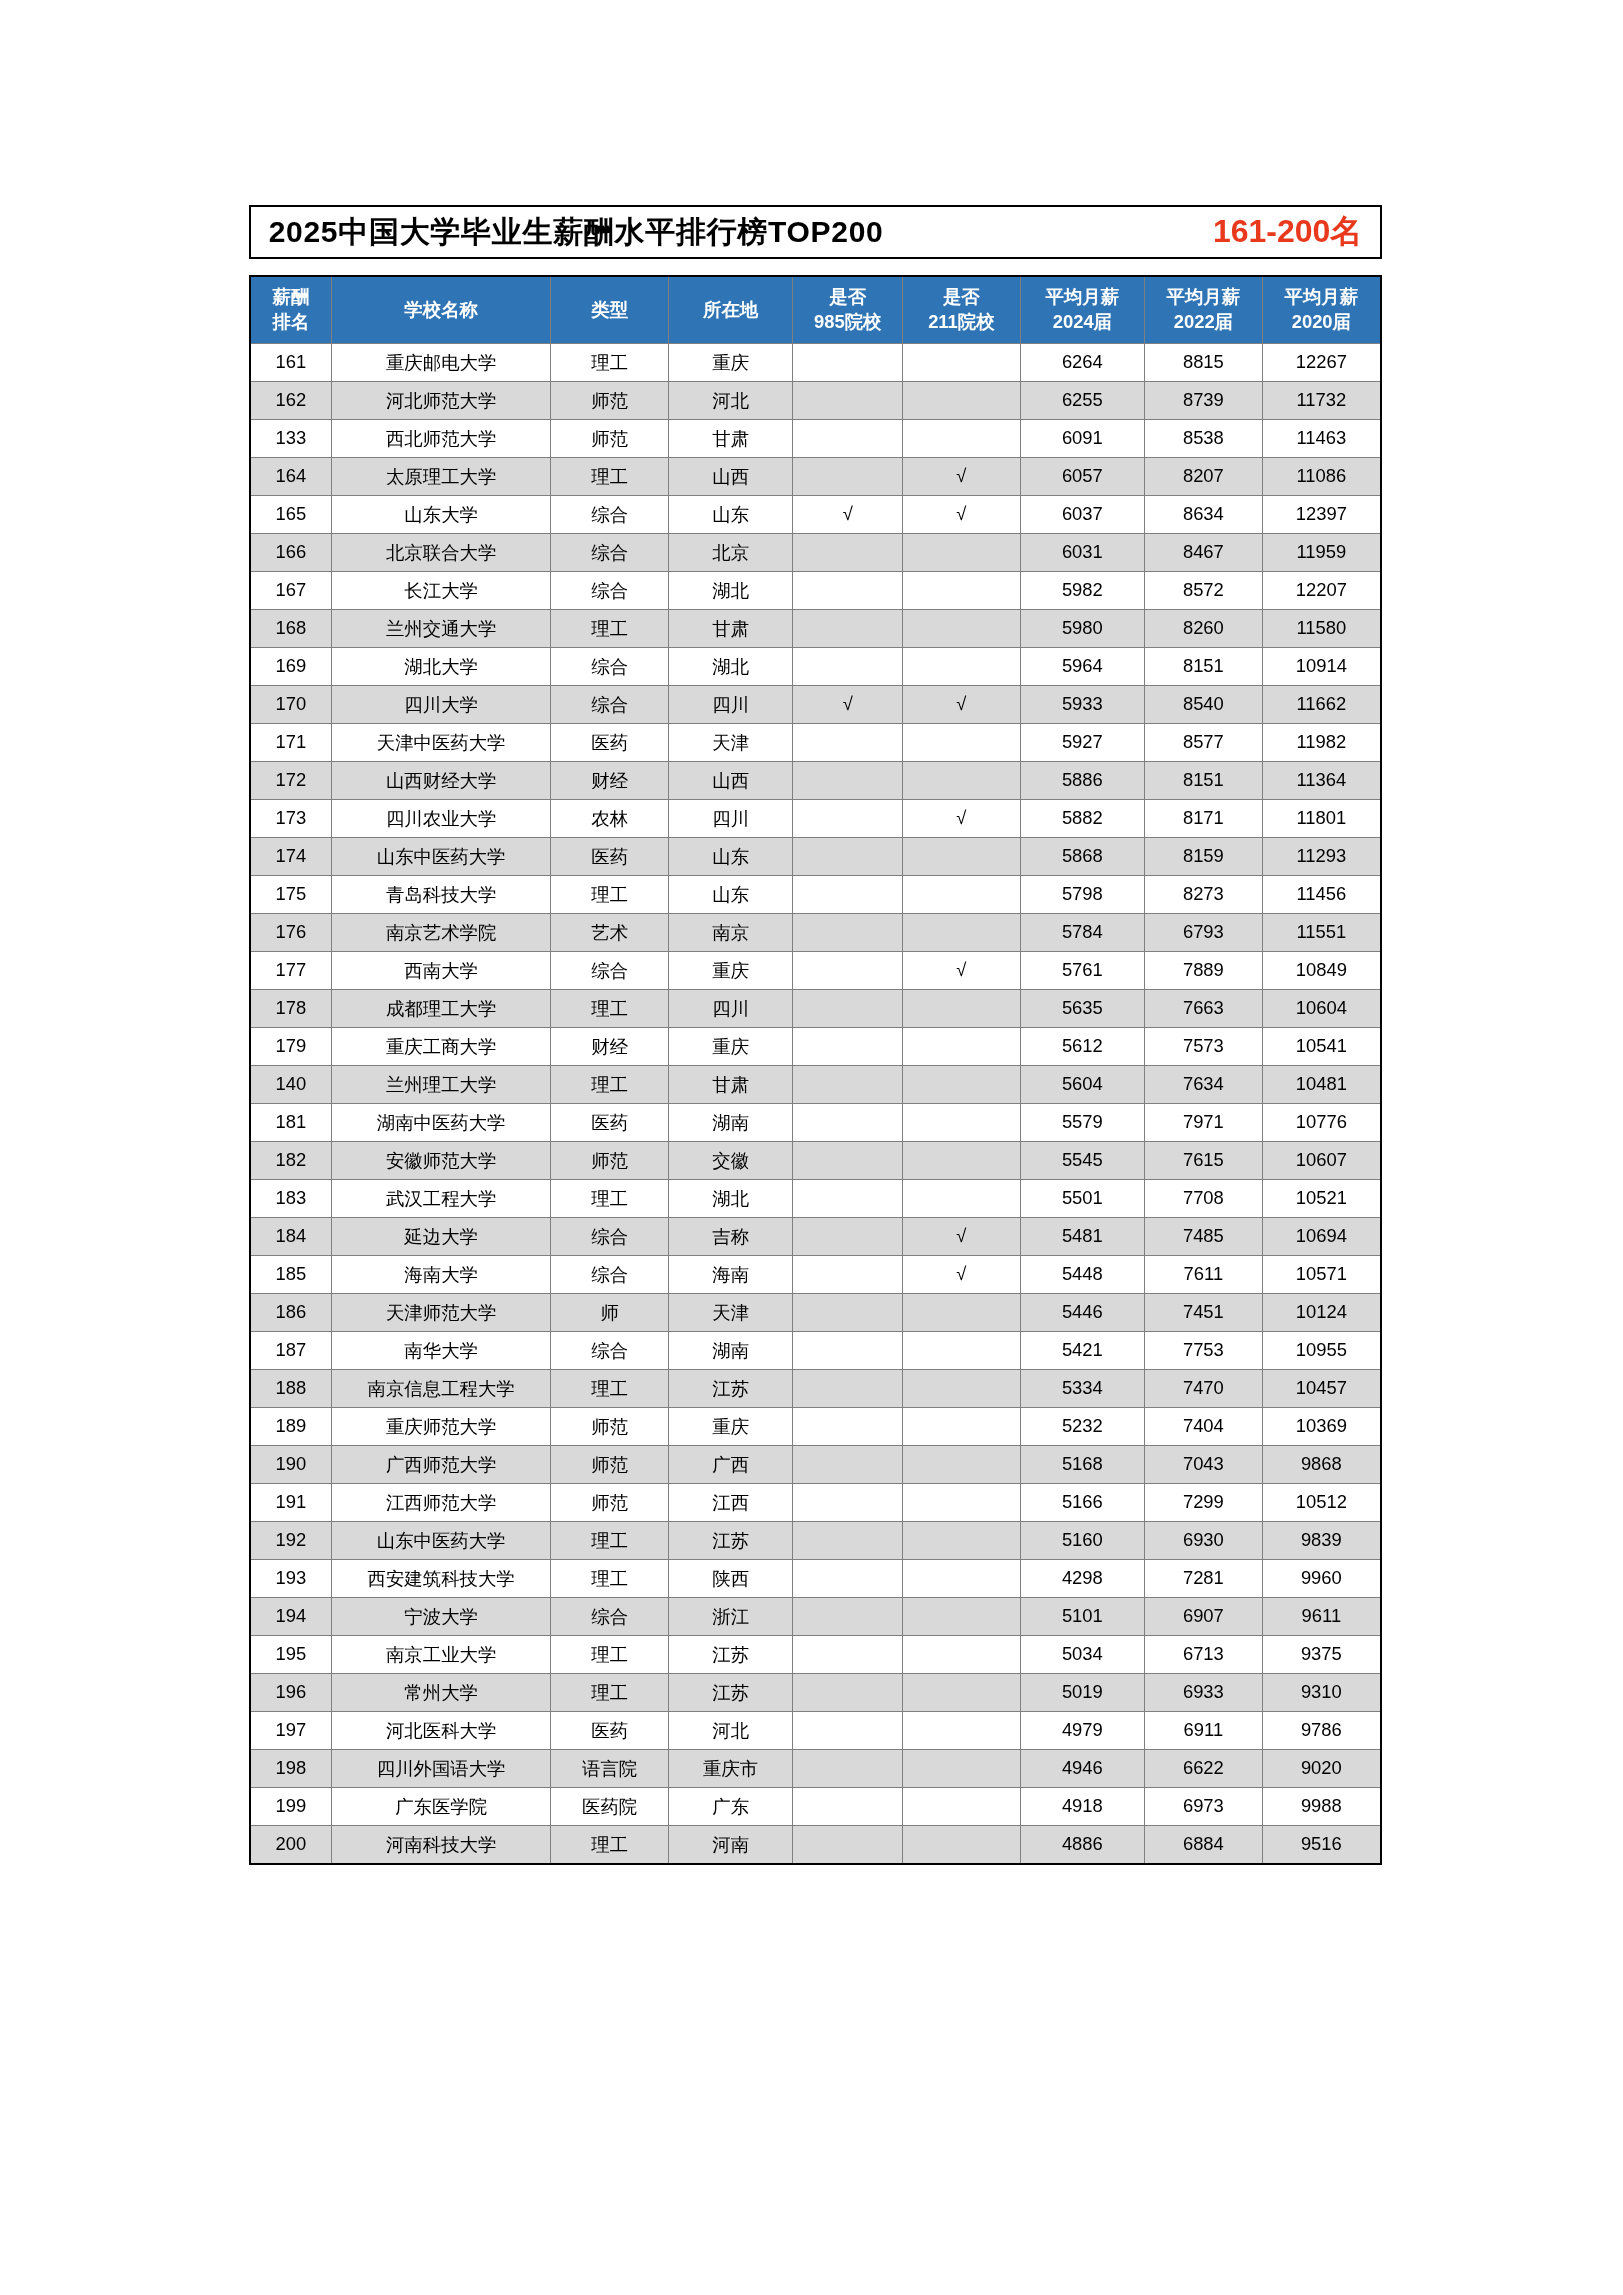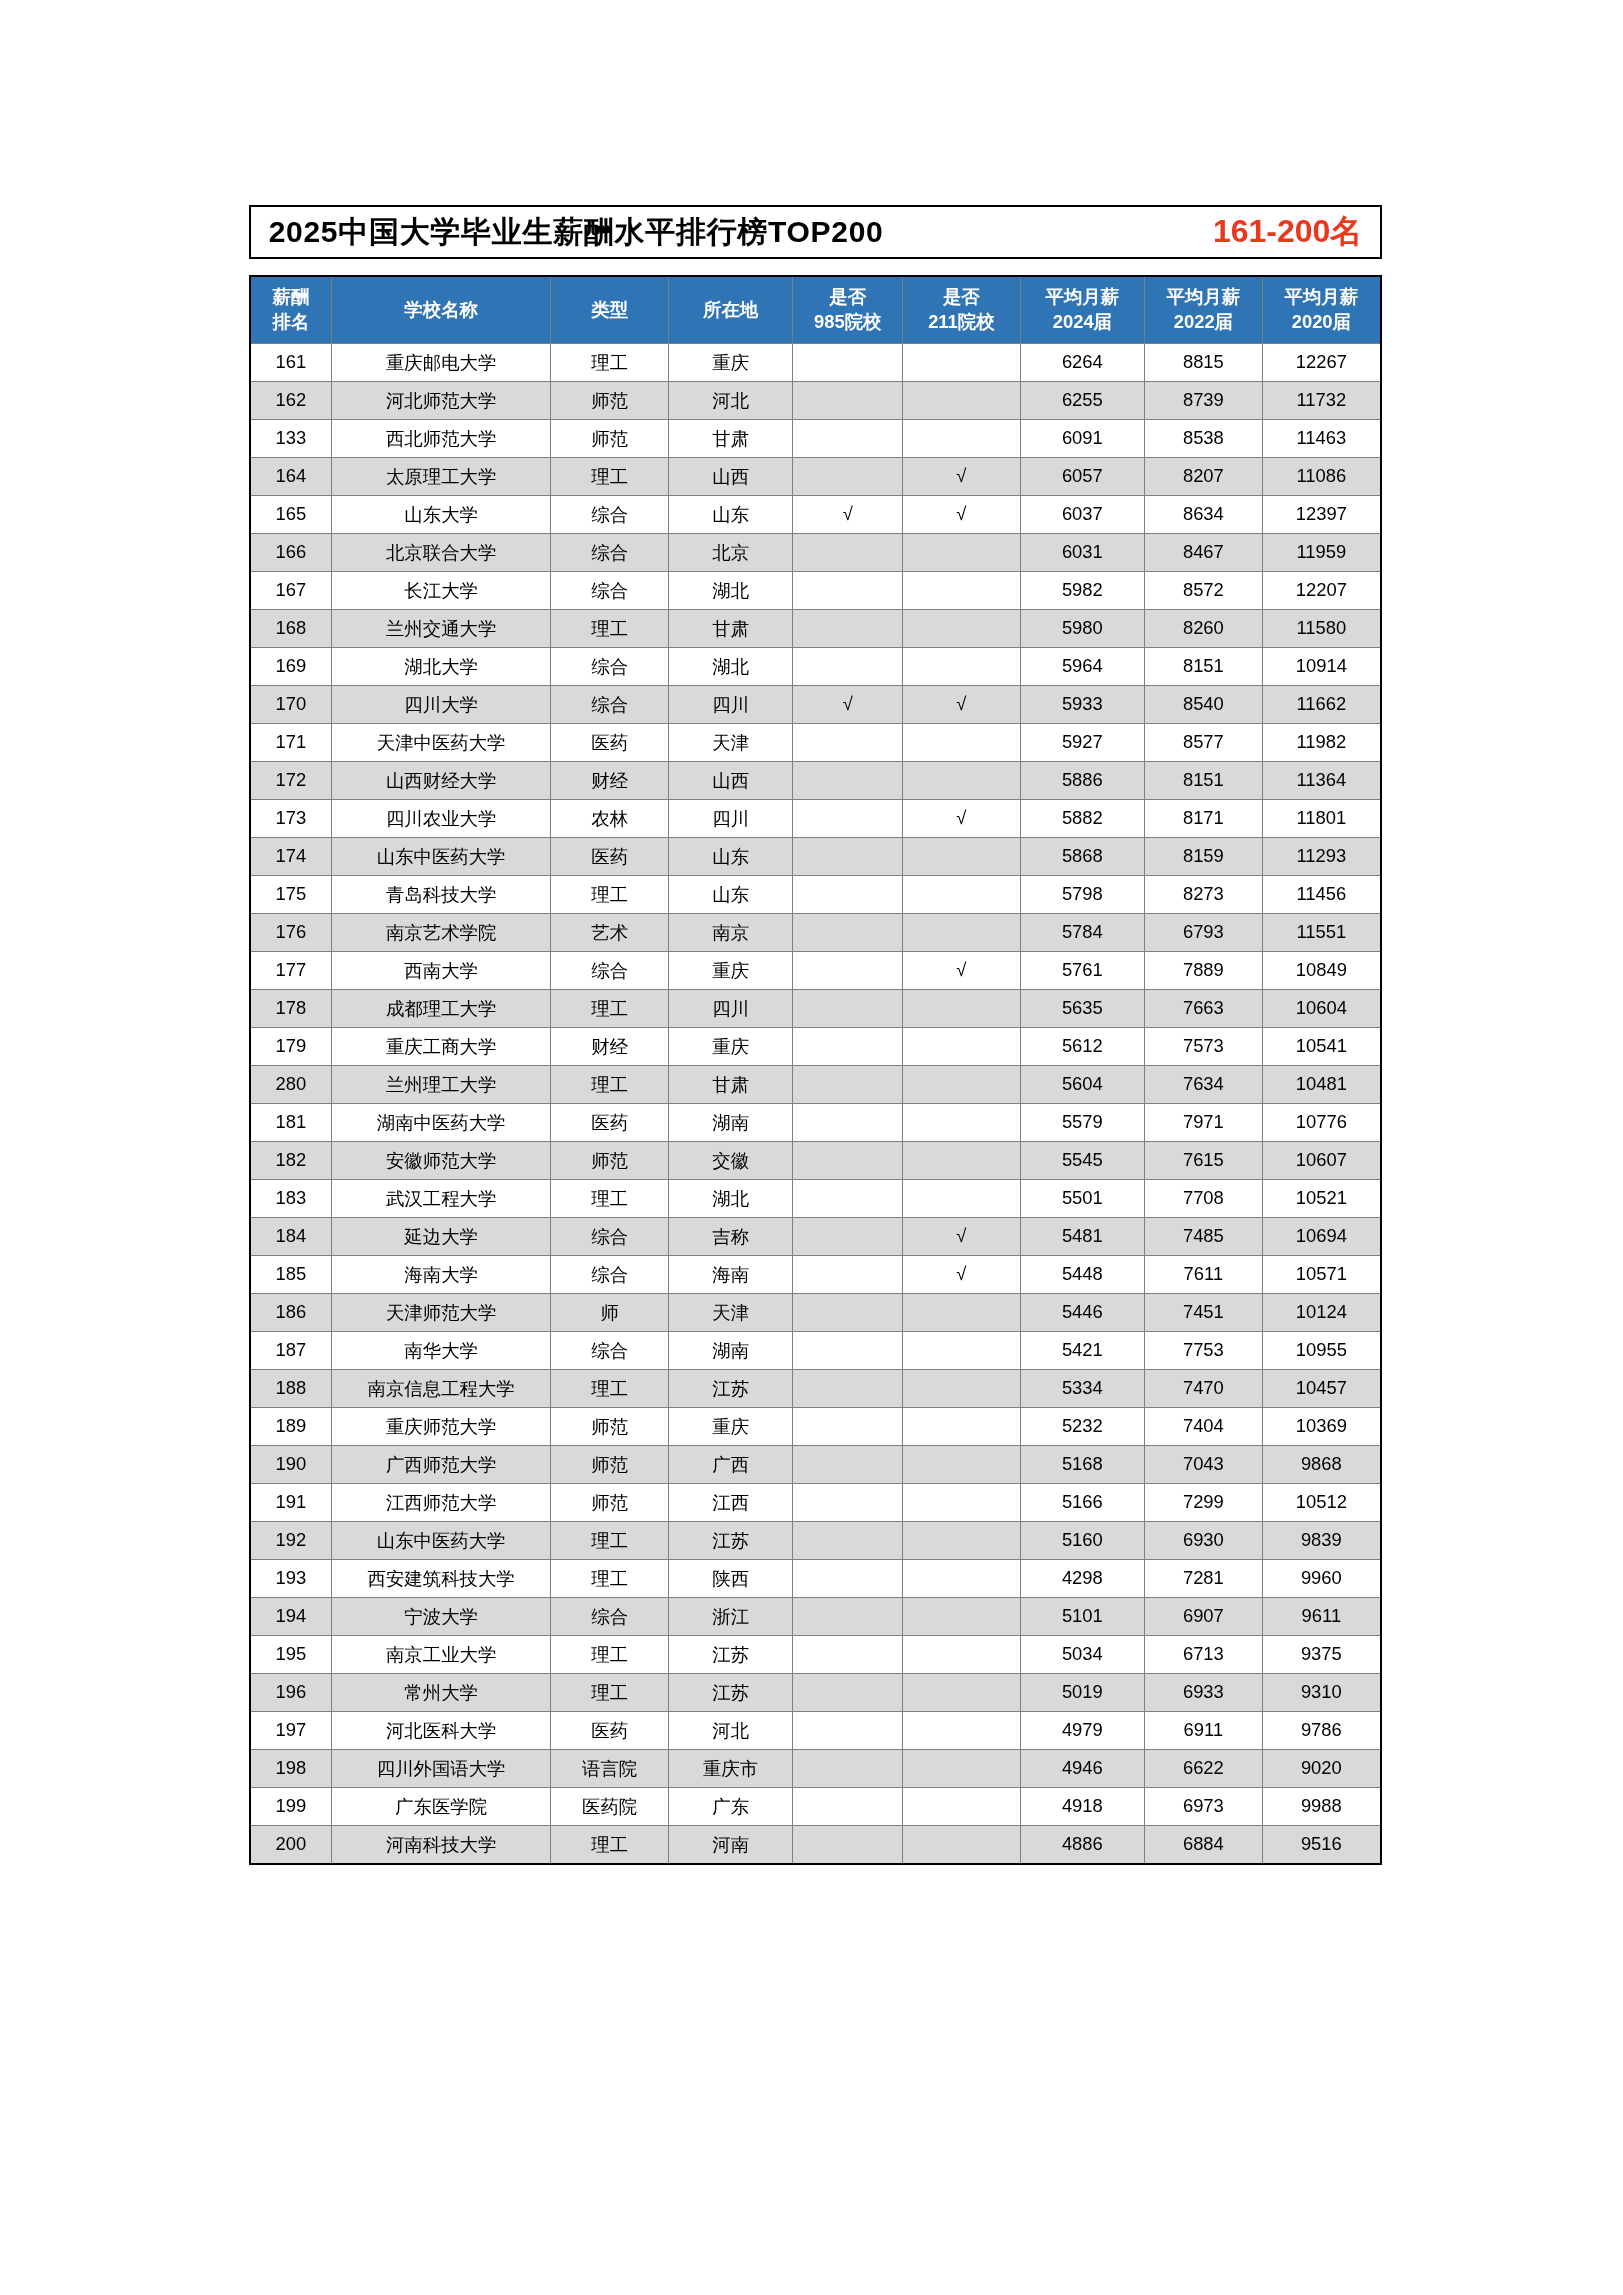--- a/index.html
+++ b/index.html
@@ -332,21 +332,21 @@
           <td>重庆工商大学</td>
           <td>财经</td>
           <td>重庆</td>
           <td></td>
           <td></td>
           <td>5612</td>
           <td>7573</td>
           <td>10541</td>
         </tr>
         <tr class="alt">
-          <td>280</td>
+          <td>140</td>
           <td>兰州理工大学</td>
           <td>理工</td>
           <td>甘肃</td>
           <td></td>
           <td></td>
           <td>5604</td>
           <td>7634</td>
           <td>10481</td>
         </tr>
         <tr>

